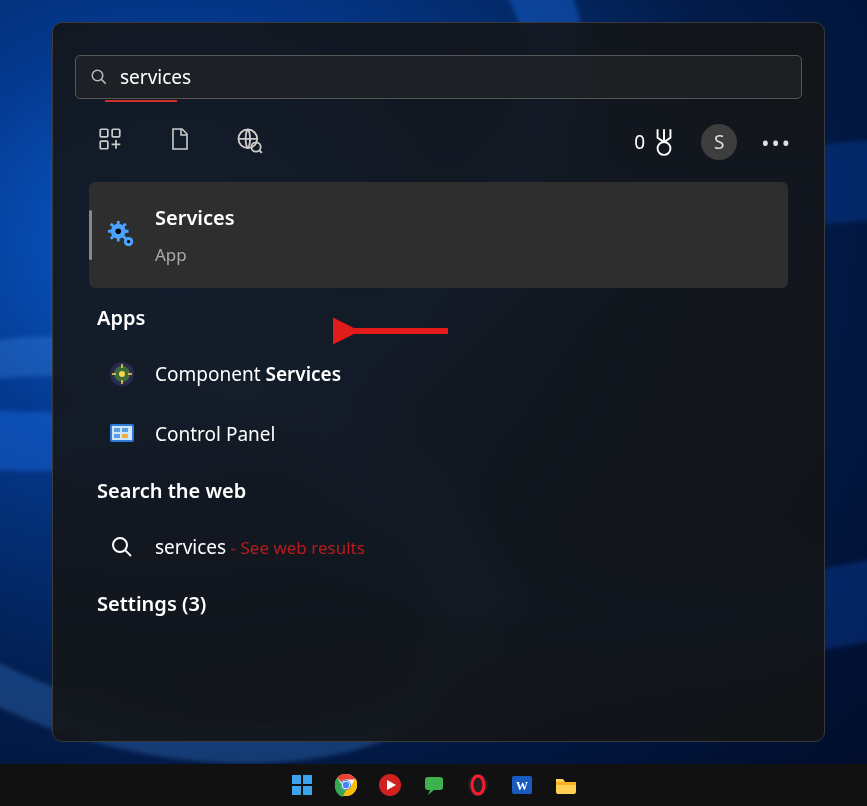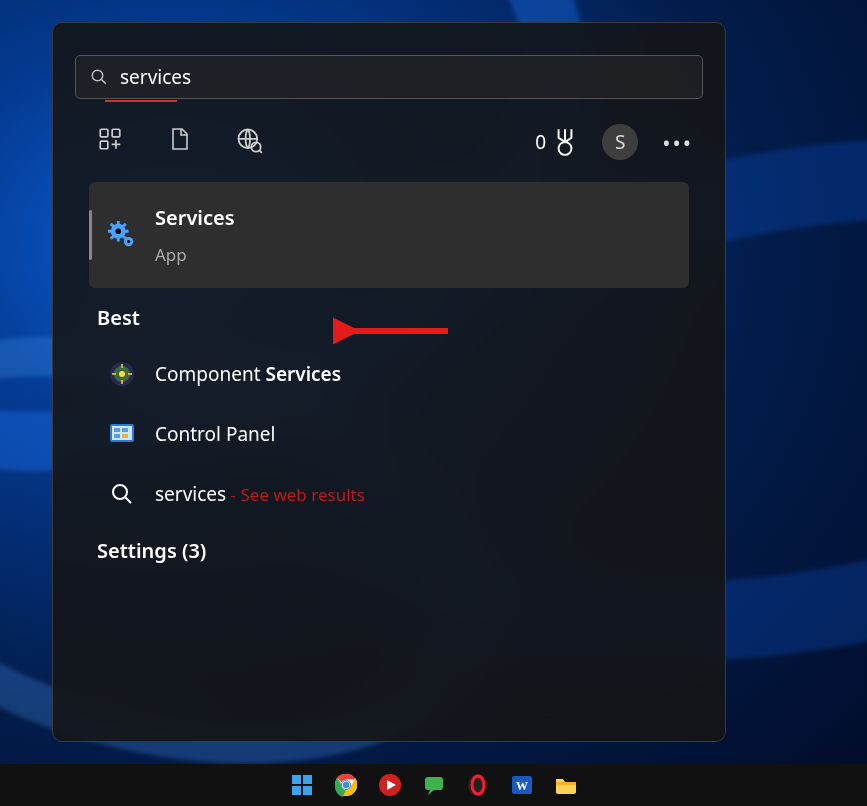--- a/index.html
+++ b/index.html
@@ -18,21 +18,21 @@
       filter: blur(2px);
     }
     .bg-wave.w1 { width: 900px; height: 600px; border: 60px solid rgba(30,120,255,0.35); top: -150px; left: -300px; transform: rotate(-20deg); }
     .bg-wave.w2 { width: 700px; height: 400px; border: 40px solid rgba(80,160,255,0.25); top: 350px; left: -200px; transform: rotate(15deg); }
     .bg-wave.w3 { width: 1000px; height: 500px; border: 80px solid rgba(10,80,200,0.3); top: 150px; left: 300px; transform: rotate(-10deg); }
 
     .start-panel {
       position: absolute;
       top: 22px;
       left: 52px;
-      width: 674px;
+      width: 773px;
       height: 720px;
       background: rgba(20,20,20,0.88);
       backdrop-filter: blur(30px);
       border: 1px solid #3a3a3a;
       border-radius: 10px;
       padding: 32px 22px 0 22px;
       color: #fff;
       overflow: hidden;
     }
     .search-box {
@@ -223,21 +223,21 @@
 
   <svg class="annotation-arrow" width="120" height="40" viewBox="0 0 120 40">
     <defs>
         <marker id="ah" markerWidth="10" markerHeight="10" refX="2" refY="5" orient="auto">
           <path d="M10 0 L0 5 L10 10 z" fill="#e21b1b"></path>
         </marker>
       </defs>
     <line x1="115" y1="20" x2="15" y2="20" stroke="#e21b1b" stroke-width="6" marker-end="url(#ah)"></line>
   </svg>
 
-  <div class="section-header">Best</div>
+  <div class="section-header">Apps</div>
 
   <div class="result-row plain-row">
     <div class="result-icon">
       <svg width="26" height="26" viewBox="0 0 26 26">
           <circle cx="13" cy="13" r="12" fill="#2a2a50"></circle>
           <circle cx="13" cy="13" r="8" fill="#3a6a3a"></circle>
           <circle cx="13" cy="13" r="3" fill="#ffd24a"></circle>
           <g stroke="#ffd24a" stroke-width="1.5">
             <line x1="13" y1="3" x2="13" y2="7"></line>
             <line x1="13" y1="19" x2="13" y2="23"></line>
@@ -256,20 +256,21 @@
           <rect x="3" y="5" width="20" height="14" fill="#cfe6ff"></rect>
           <rect x="5" y="7" width="6" height="4" fill="#5aa0e0"></rect>
           <rect x="13" y="7" width="6" height="4" fill="#5aa0e0"></rect>
           <rect x="5" y="13" width="6" height="4" fill="#5aa0e0"></rect>
           <rect x="13" y="13" width="6" height="4" fill="#f0b040"></rect>
         </svg>
     </div>
     <div class="label"><span>Control Panel</span><span class="bold"></span></div>
   </div>
 
+  <div class="section-header">Search the web</div>
 
   <div class="result-row plain-row">
     <div class="result-icon">
       <svg width="24" height="24" viewBox="0 0 24 24" fill="none" stroke="#fff" stroke-width="2">
           <circle cx="10" cy="10" r="7"></circle>
           <line x1="21" y1="21" x2="15.5" y2="15.5"></line>
         </svg>
     </div>
     <div class="label"><span>services</span><span class="suffix"> - See web results</span></div>
   </div>

